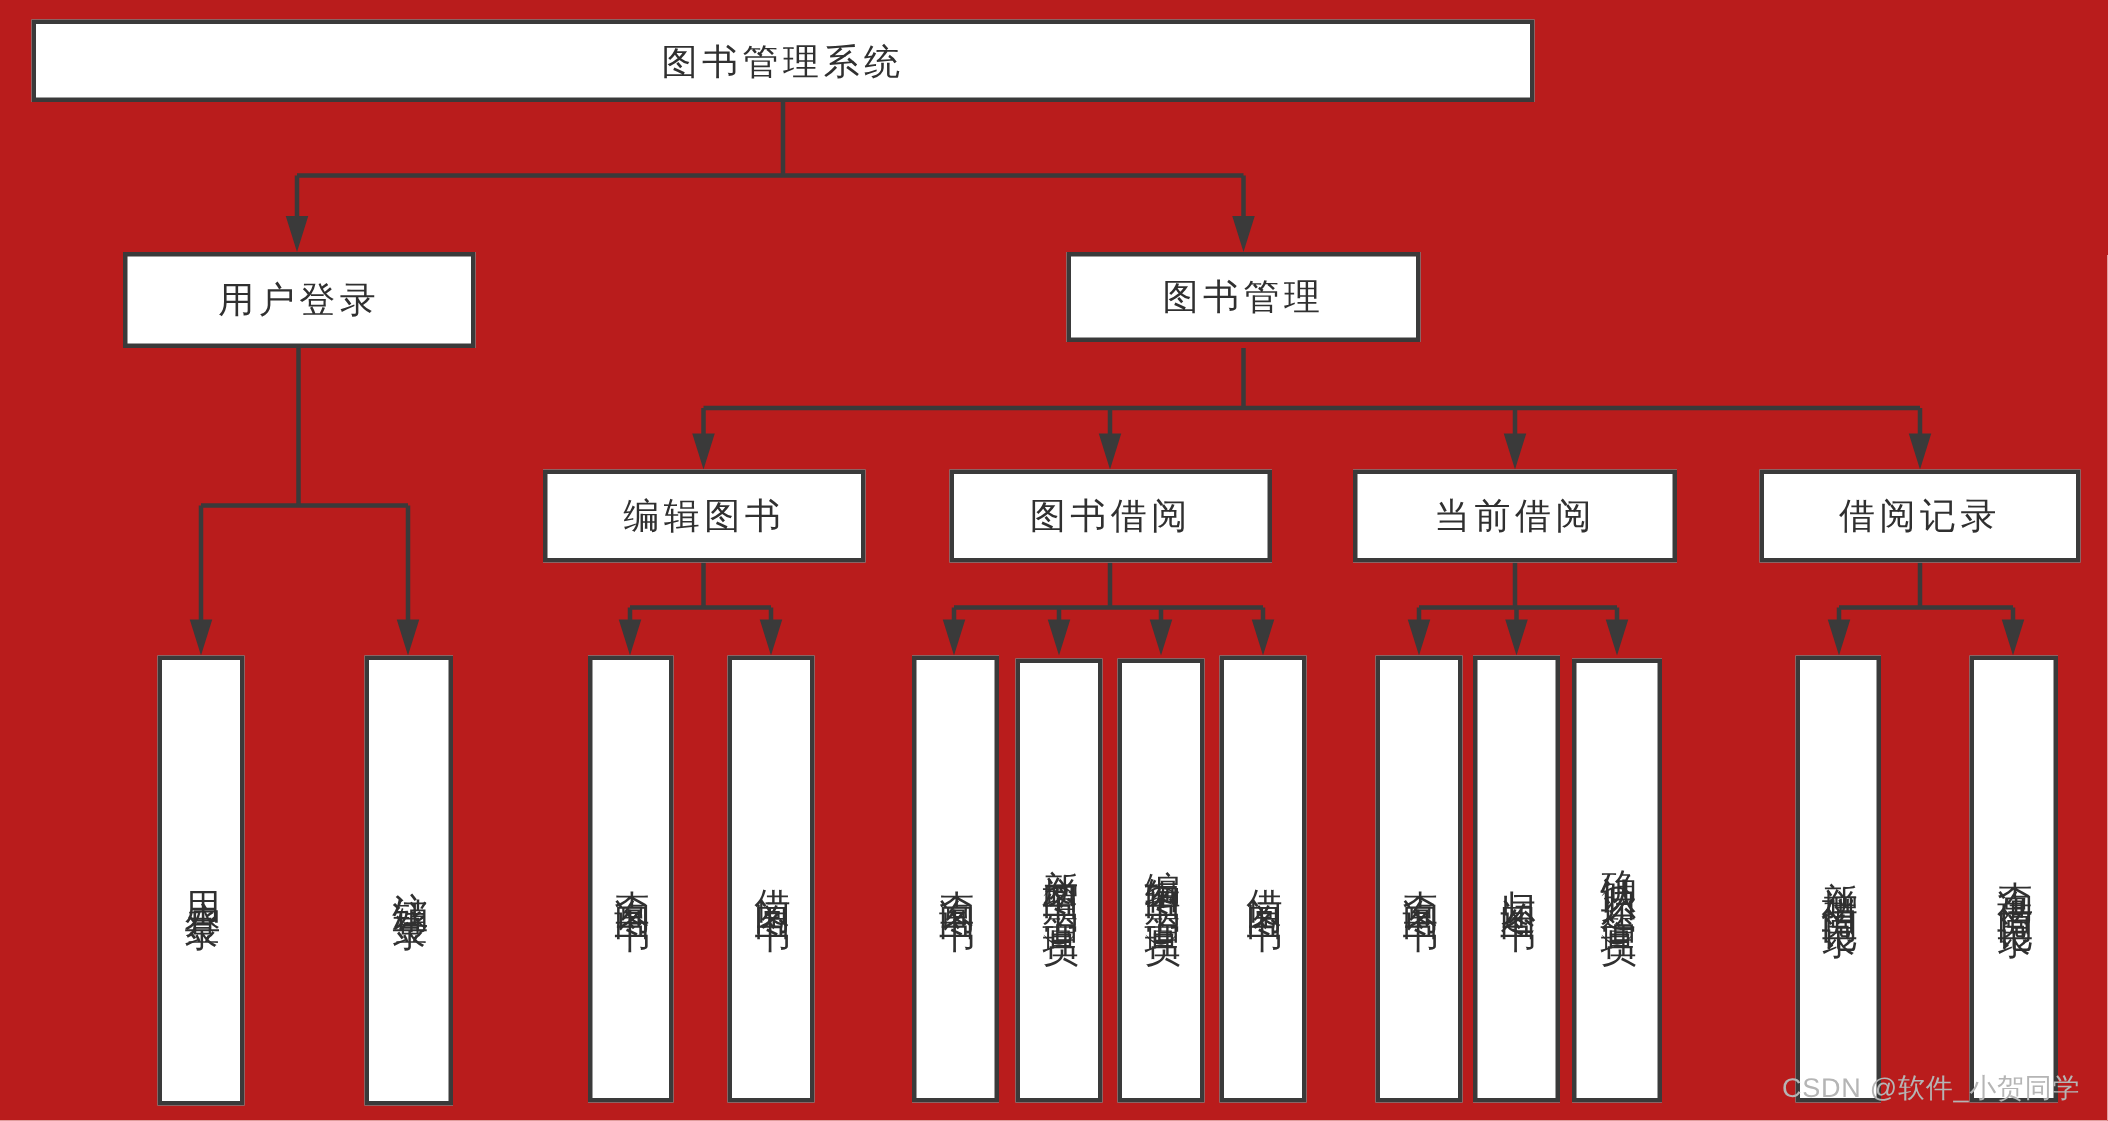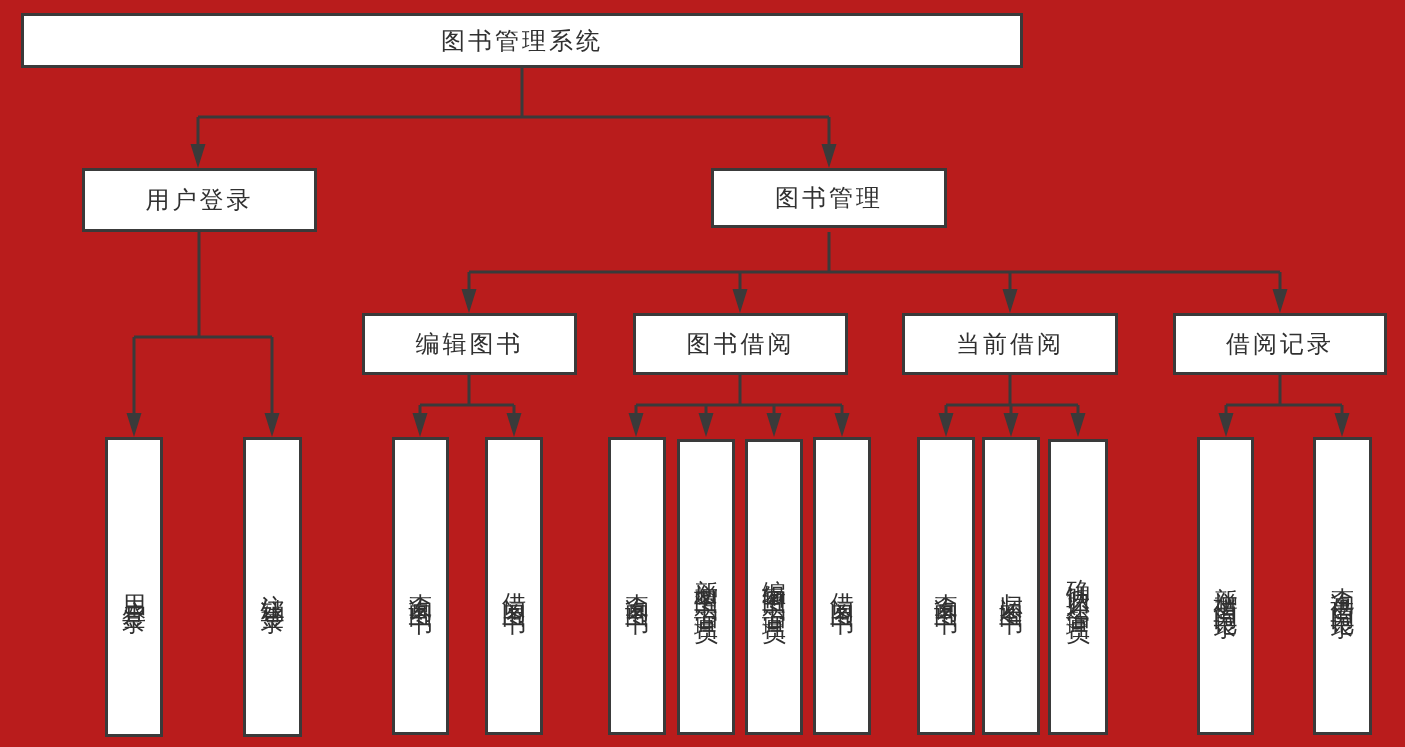--- a/index.html
+++ b/index.html
@@ -108,14 +108,15 @@
     <span>确认归还（管理员）</span>
   </div>
 
   <div class="node v" style="left:1197px;top:437px;width:57px;height:298px">
     <span>新增借阅记录</span>
   </div>
   <div class="node v" style="left:1313px;top:437px;width:59px;height:298px">
     <span>查询借阅记录</span>
   </div>
 
+  <div class="watermark" style="left:1188px;top:713px">CSDN @软件_小贺同学</div>
 
 </div>
 
 </body></html>

